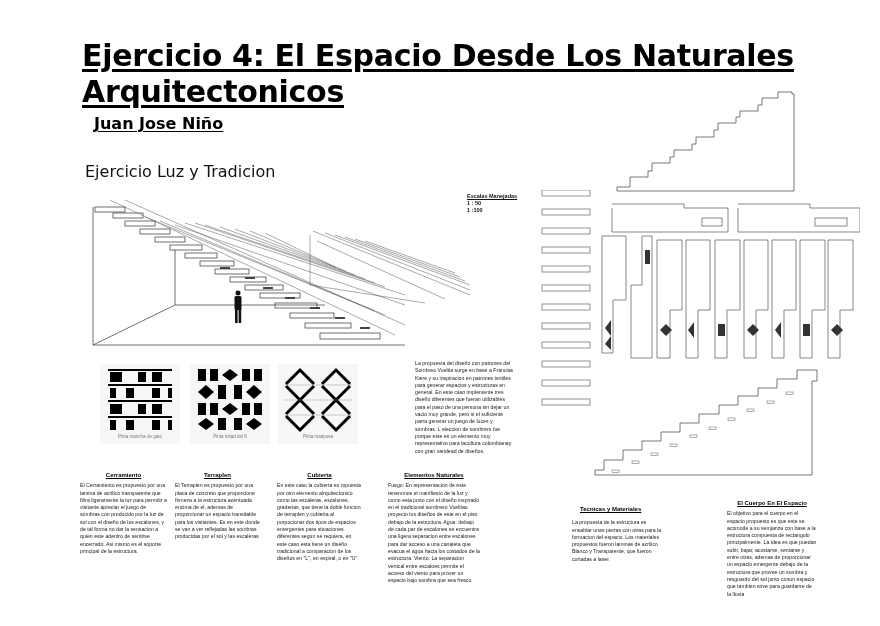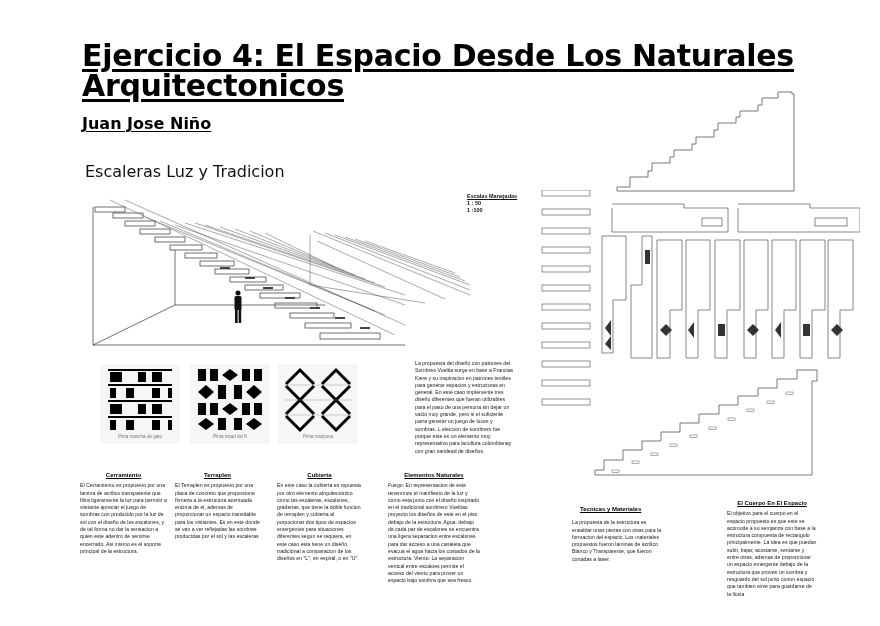--- a/index.html
+++ b/index.html
@@ -1,37 +1,37 @@
 <!DOCTYPE html>
 <html><head>
 <meta charset="utf-8">
 <style>
   html, body { margin:0; padding:0; }
   body { width:880px; height:626px; background:#ffffff; position:relative; overflow:hidden; font-family:"Liberation Sans", sans-serif; color:#111; }
   .abs { position:absolute; }
   .title { left:82px; top:36px; font-family:"DejaVu Sans", sans-serif; font-weight:bold; font-size:30px; line-height:40px; text-decoration:underline; text-decoration-thickness:3px; text-underline-offset:3px; letter-spacing:-0.3px; color:#000; white-space:nowrap; }
-  .title2 { top:66px; }
-  .author { left:82px; top:114px; font-family:"DejaVu Sans", sans-serif; font-weight:bold; font-size:16px; text-decoration:underline; text-underline-offset:2px; color:#000; }
+  .title2 { top:72px; }
+  .author { left:94px; top:114px; font-family:"DejaVu Sans", sans-serif; font-weight:bold; font-size:16px; text-decoration:underline; text-underline-offset:2px; color:#000; }
   .subtitle { left:85px; top:162px; font-family:"DejaVu Sans", sans-serif; font-size:16px; color:#111; }
   .scales { left:467px; top:193px; font-size:5.5px; font-weight:bold; line-height:7px; }
   .scales .hd { text-decoration:underline; }
   .para { font-size:5.2px; line-height:7.3px; color:#222; }
   .para p { margin:0; }
   .sec-h { font-weight:bold; font-size:6px; text-decoration:underline; text-align:center; margin-bottom:3px; color:#000; }
   .pattern-card { background:#f6f6f6; border-radius:2px; }
   .caption { font-size:4.5px; color:#777; text-align:center; }
   svg { display:block; }
 </style>
 </head>
 <body>
 
 <div class="abs title">Ejercicio 4: El Espacio Desde Los Naturales</div>
 <div class="abs title title2">Arquitectonicos</div>
 <div class="abs author">Juan Jose Niño</div>
-<div class="abs subtitle">Escaleras Luz y Tradicion</div>
+<div class="abs subtitle">Ejercicio Luz y Tradicion</div>
 
 <div class="abs scales">
   <div class="hd">Escalas Manejadas</div>
   <div>1 : 50</div>
   <div>1 :100</div>
 </div>
 
 <div class="abs" style="left:85px;top:195px;width:390px;height:155px;">
   <svg width="390" height="155" viewBox="0 0 390 155">
     <g stroke="#333" stroke-width="0.7" fill="none">

